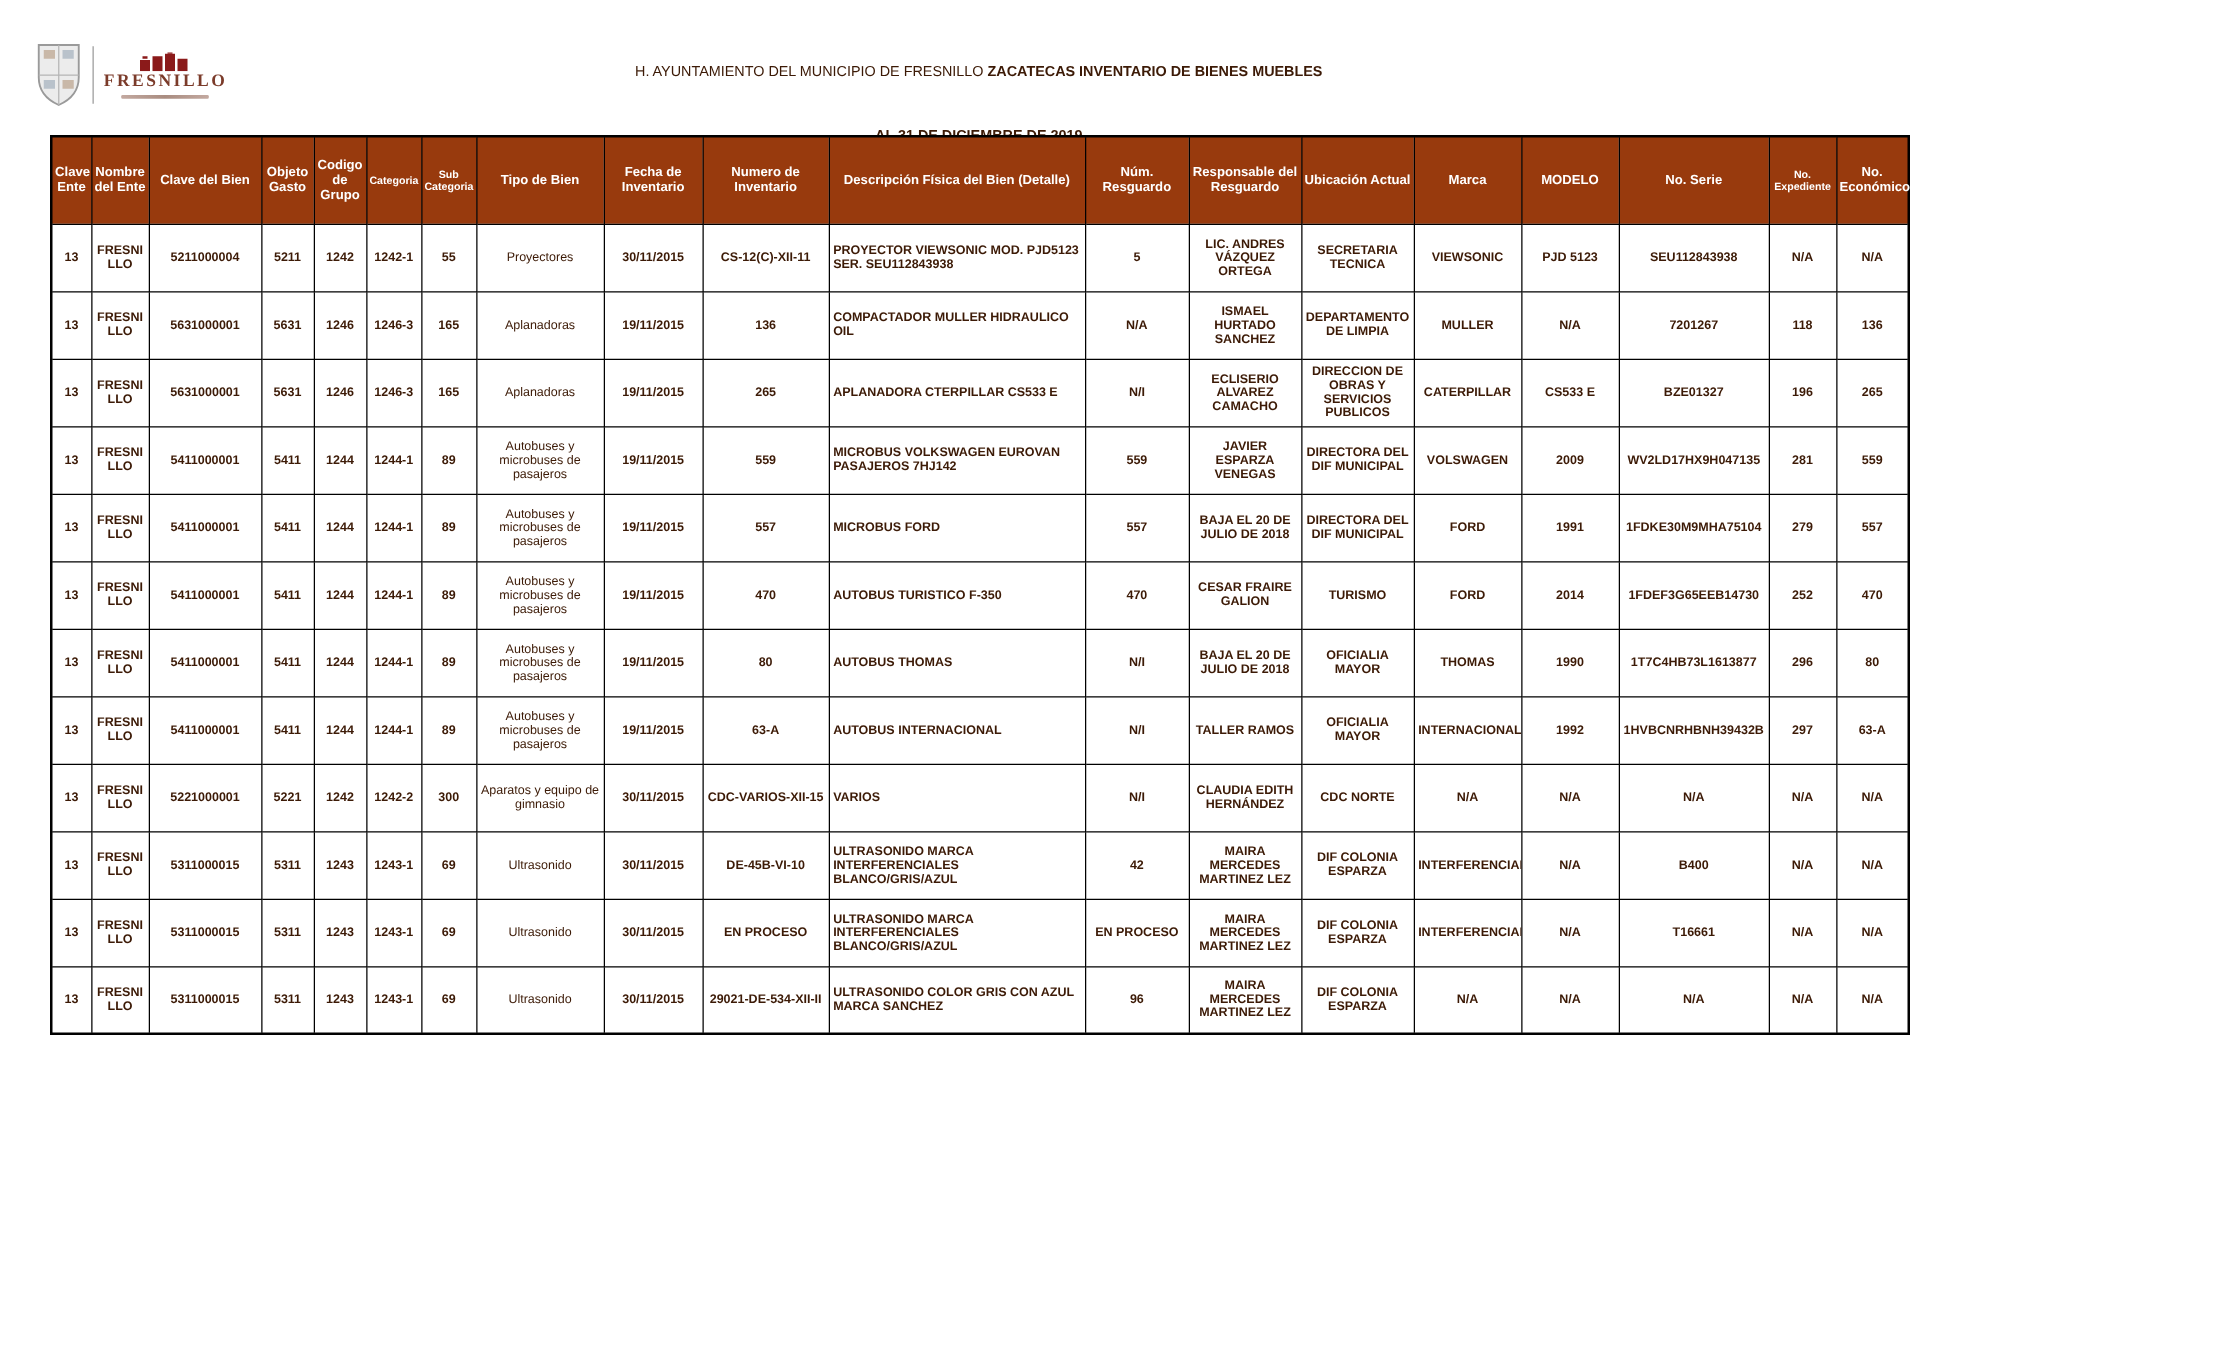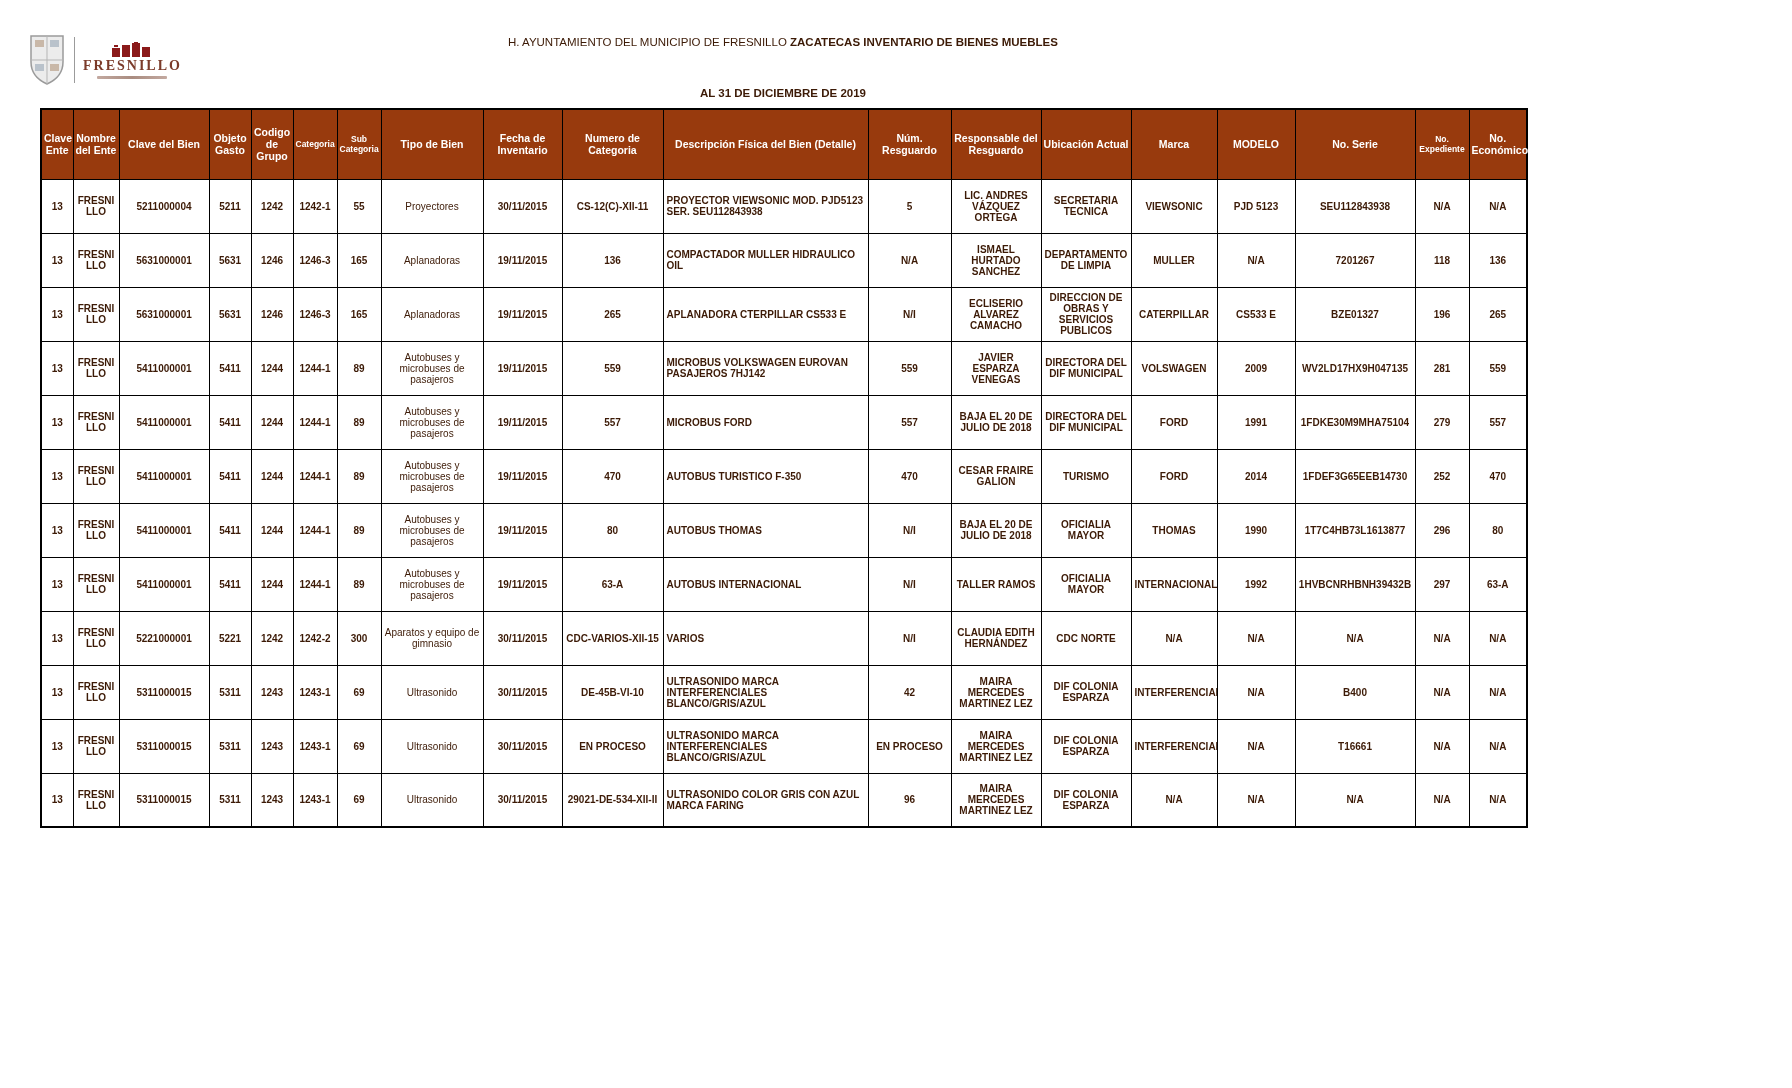--- a/index.html
+++ b/index.html
@@ -25,21 +25,21 @@
   .logo-right{display:flex;flex-direction:column;align-items:center;}
   .logo-building{width:44px;height:15px;display:block;margin-bottom:1px;}
   .logo-text{
     font-family:"Liberation Serif", serif;
     font-size:14px;letter-spacing:2px;color:#7B3B2A;font-weight:bold;
   }
   .logo-subbar{width:70px;height:3px;margin-top:2px;background:linear-gradient(to right,#c3a9a0,#a98c80,#c3a9a0);border-radius:1px;}
 
   
   .title-block{
-    position:absolute;top:34px;left:40px;width:1486px;
+    position:absolute;top:50px;left:40px;width:1486px;
     text-align:center;font-size:11.5px;line-height:1.55;color:var(--body-text);
   }
   .title-line1 .bold-part{font-weight:bold;}
   .title-line2{font-weight:bold;margin-top:33px;}
   .title-line3{font-weight:bold;}
 
   
   .table-wrap{position:absolute;top:108px;left:40px;width:1486px;}
   table{border-collapse:collapse;table-layout:fixed;width:1486px;border:2px solid var(--border);}
   thead tr{height:70px;}
@@ -129,21 +129,21 @@
         <tr id="header-row">
             <th>Clave Ente</th>
             <th>Nombre del Ente</th>
             <th>Clave del Bien</th>
             <th>Objeto Gasto</th>
             <th>Codigo de Grupo</th>
             <th class="th-small">Categoria</th>
             <th class="th-small">Sub Categoria</th>
             <th>Tipo de Bien</th>
             <th>Fecha de Inventario</th>
-            <th>Numero de Categoria</th>
+            <th>Numero de Inventario</th>
             <th>Descripción Física del Bien (Detalle)</th>
             <th>Núm. Resguardo</th>
             <th>Responsable del Resguardo</th>
             <th>Ubicación Actual</th>
             <th>Marca</th>
             <th>MODELO</th>
             <th>No. Serie</th>
             <th class="th-small">No. Expediente</th>
             <th>No. Económico</th>
           </tr>
@@ -384,21 +384,21 @@
             <td>13</td>
             <td class="td-break">FRESNILLO</td>
             <td>5311000015</td>
             <td>5311</td>
             <td>1243</td>
             <td>1243-1</td>
             <td>69</td>
             <td class="td-tipo">Ultrasonido</td>
             <td>30/11/2015</td>
             <td>29021-DE-534-XII-II</td>
-            <td class="td-left">ULTRASONIDO COLOR GRIS CON AZUL MARCA FARING</td>
+            <td class="td-left">ULTRASONIDO COLOR GRIS CON AZUL MARCA SANCHEZ</td>
             <td>96</td>
             <td>MAIRA MERCEDES MARTINEZ LEZ</td>
             <td>DIF COLONIA ESPARZA</td>
             <td>N/A</td>
             <td>N/A</td>
             <td>N/A</td>
             <td>N/A</td>
             <td>N/A</td>
           </tr>
         </tbody>

